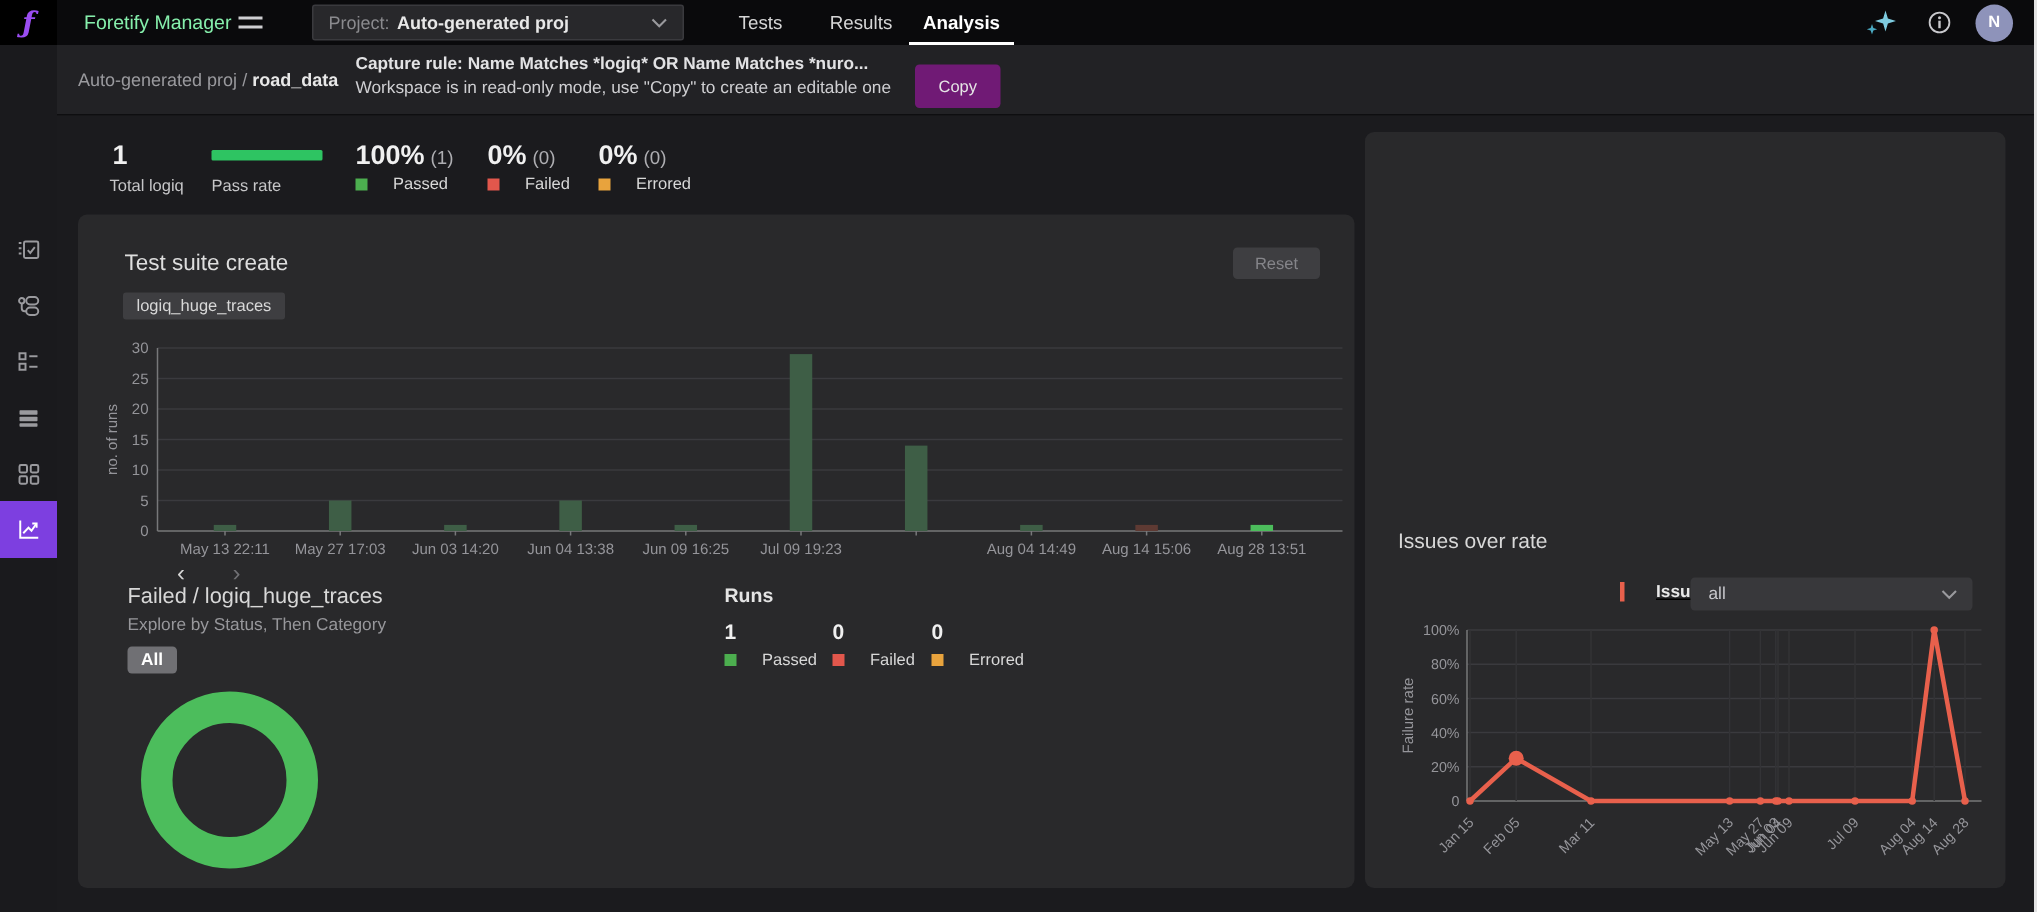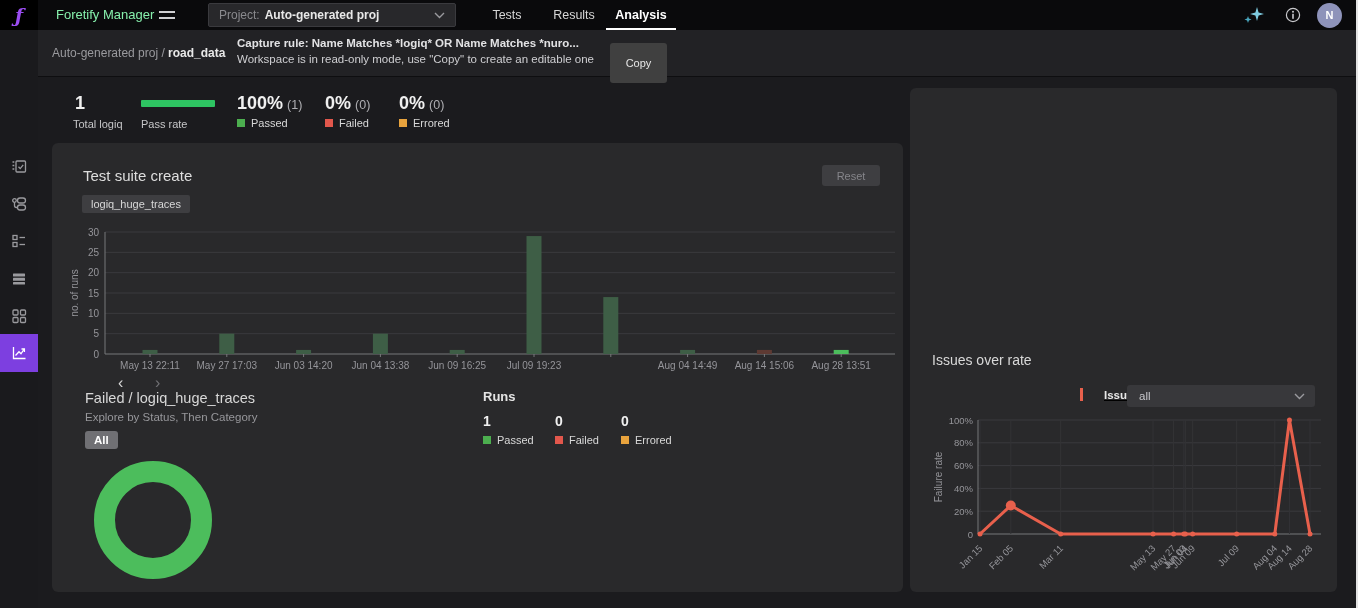--- a/index.html
+++ b/index.html
@@ -30,27 +30,27 @@
   .side-item.active svg { stroke:#fff; }
   .side-item .fillbars rect { fill:#9a9a9e; stroke:none; }
 
   
   .subheader { position:absolute; left:38px; top:30px; width:1320px; height:47px; background:#222225; border-bottom:1px solid #0e0e10; }
   .breadcrumb { position:absolute; left:14px; top:16px; font-size:12px; color:#9a9a9e; }
   .breadcrumb .ws { color:#e8e8e8; font-weight:bold; }
   .capture { position:absolute; left:199px; top:7px; }
   .capture .l1 { font-size:11.5px; font-weight:600; color:#e2e2e4; }
   .capture .l2 { font-size:11.5px; color:#cfcfd2; margin-top:4px; }
-  .copy-btn { position:absolute; left:572px; top:13px; width:57px; height:40px; background:#404040; border:none; border-radius:3px; color:#e6e6e6; font-size:11px; font-family:inherit; cursor:pointer; }
+  .copy-btn { position:absolute; left:572px; top:13px; width:57px; height:29px; background:#701a75; border:none; border-radius:3px; color:#e6e6e6; font-size:11px; font-family:inherit; cursor:pointer; }
 
   
   .stat-num { position:absolute; font-size:18px; font-weight:bold; color:#f0f0f0; }
   .stat-num .paren { font-size:12.5px; font-weight:normal; color:#aeaeb2; margin-left:4px; }
   .stat-label { position:absolute; font-size:11px; color:#c6c6c8; }
-  .legend-row { position:absolute; display:flex; align-items:center; gap:6px; font-size:11px; color:#d8d8d8; }
+  .legend-row { position:absolute; display:flex; align-items:center; gap:17px; font-size:11px; color:#d8d8d8; }
   .sq { width:8px; height:8px; display:inline-block; }
   .passrate-bar { position:absolute; left:141px; top:100px; width:74px; height:7px; border-radius:1px; }
 
   
   .panel { position:absolute; background:#29292b; border-radius:6px; }
   .panel-left  { left:52px;  top:143px; width:851px; height:449px; }
   .panel-right { left:910px; top:88px;  width:427px; height:504px; }
 
   .ts-title { position:absolute; left:31px; top:24px; font-size:15px; color:#dedede; }
   .reset-btn { position:absolute; right:23px; top:22px; width:58px; height:21px; background:#3e3e41; border:none; border-radius:3px; color:#85858a; font-size:11px; font-family:inherit; cursor:pointer; }

